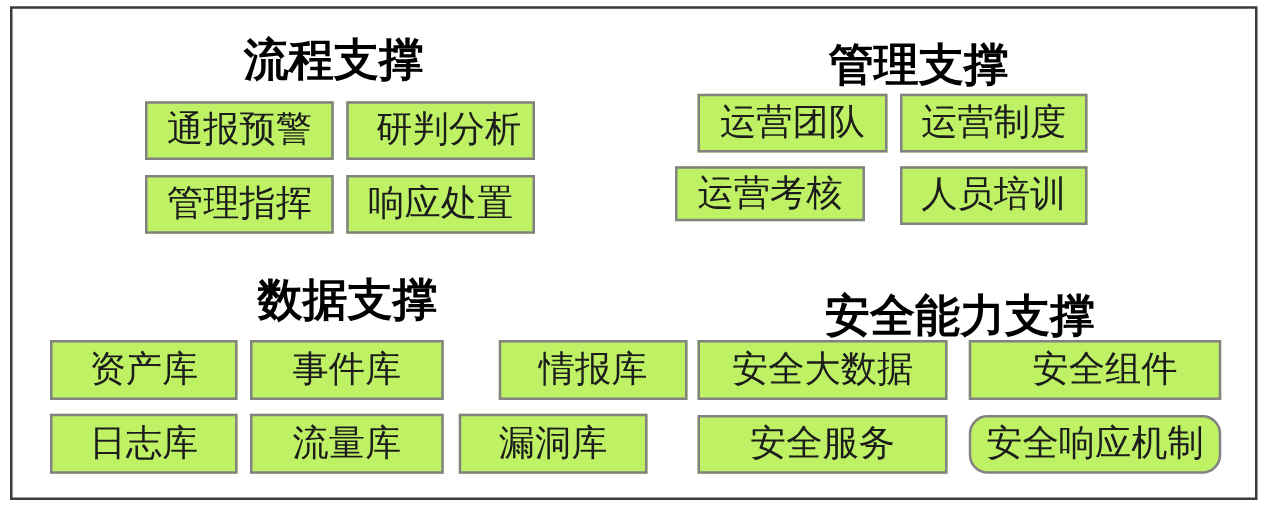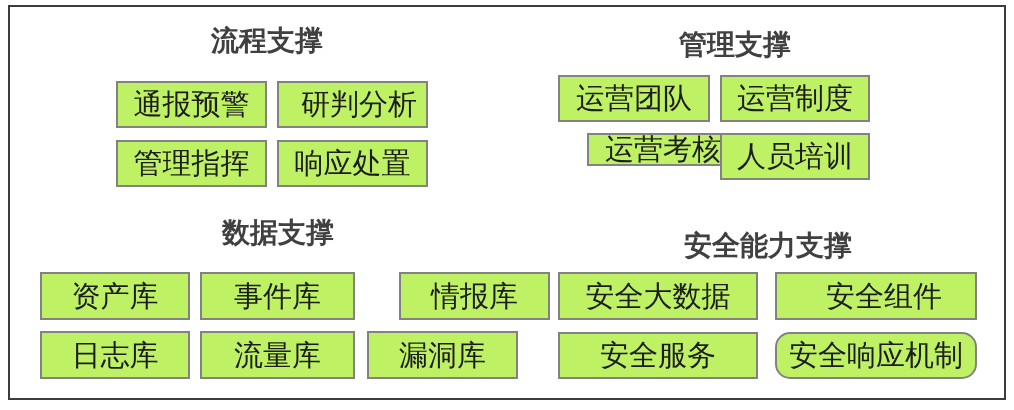--- a/index.html
+++ b/index.html
@@ -22,25 +22,25 @@
     width: 998px;
     height: 395px;
     border: 2.5px solid #3c3c3c;
     box-sizing: border-box;
     background: #ffffff;
   }
   .title {
     position: absolute;
     width: 300px;
     text-align: center;
-    font-family: Liberation Mono, monospace;
+    font-family: Liberation Sans, sans-serif;
     font-weight: bold;
-    font-size: 28px;
+    font-size: 36px;
     line-height: 1.1;
-    color: #404040;
+    color: #000000;
     white-space: nowrap;
   }
   .box {
     position: absolute;
     border: 2px solid #828282;
     box-sizing: border-box;
     background: #bef264;
     display: flex;
     align-items: center;
     justify-content: center;
@@ -52,21 +52,21 @@
   
   .t1 { left: 117px; top: 28px; }
   .s1-b1 { left: 116px; top: 81px;  width: 151px; height: 47px; }
   .s1-b2 { left: 277px; top: 81px;  width: 151px; height: 47px; padding-left: 13px; }
   .s1-b3 { left: 116px; top: 140px; width: 151px; height: 47px; }
   .s1-b4 { left: 277px; top: 140px; width: 151px; height: 47px; }
   
   .t2 { left: 585px; top: 32px; }
   .s2-b1 { left: 558px; top: 75px;  width: 152px; height: 47px; }
   .s2-b2 { left: 720px; top: 75px;  width: 150px; height: 47px; }
-  .s2-b3 { left: 540px; top: 133px; width: 152px; height: 33px; margin-left: 47px; }
+  .s2-b3 { left: 540px; top: 133px; width: 152px; height: 44px; }
   .s2-b4 { left: 720px; top: 133px; width: 150px; height: 47px; }
   
   .t3 { left: 128px; top: 220px; }
   .s3-b1 { left: 40px;  top: 272px; width: 150px; height: 48px; }
   .s3-b2 { left: 200px; top: 272px; width: 155px; height: 48px; }
   .s3-b3 { left: 367px; top: 272px; width: 151px; height: 48px; margin-left: 32px; }
   .s3-b4 { left: 40px;  top: 331px; width: 150px; height: 48px; }
   .s3-b5 { left: 200px; top: 331px; width: 155px; height: 48px; }
   .s3-b6 { left: 367px; top: 331px; width: 151px; height: 48px; }
   

